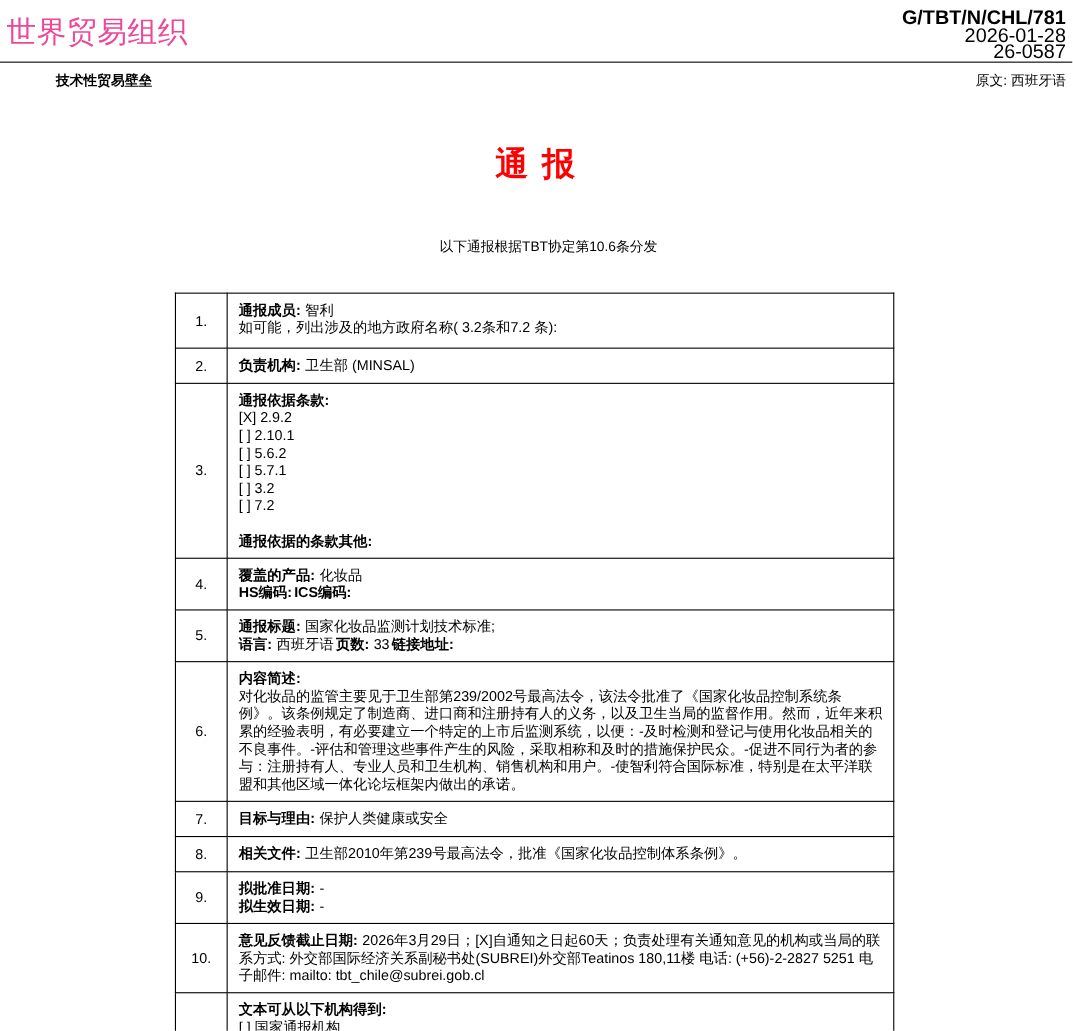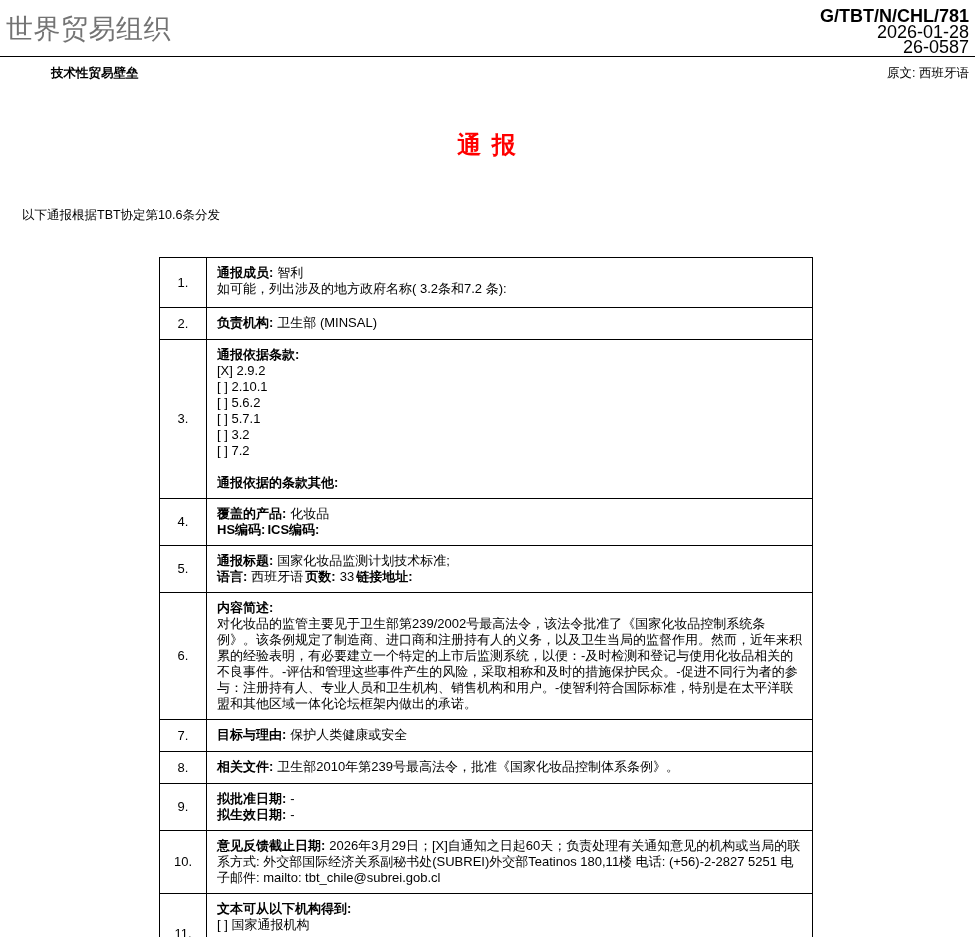--- a/index.html
+++ b/index.html
@@ -11,38 +11,38 @@
     font-size: 13px;
   }
   .page { position: relative; width: 975px; height: 937px; }
 
   
   .header-top {
     display: flex; justify-content: space-between; align-items: flex-start;
     padding: 6px 6px 0 6px; height: 56px;
   }
   .org-name {
-    font-size: 27px; color: #737373; line-height: 1.15; padding-top: 8px;
+    font-size: 27px; color: #ec4899; line-height: 1.15; padding-top: 8px;
     letter-spacing: 0.5px;
   }
   .doc-info { text-align: right; font-size: 18px; line-height: 15.5px; padding-top: 3px; }
   .doc-symbol { font-weight: bold; }
   .header-rule { border-bottom: 1px solid #000; width: 975px; }
   .header-sub {
     display: flex; justify-content: space-between; align-items: baseline;
     padding: 8px 6px 0 6px; font-size: 12.5px; margin-left: 45px;
   }
   .committee { font-weight: bold; }
 
   
   .doc-title {
     margin: 47px 0 0 0; text-align: center;
-    color: #ff0000; font-size: 24px; font-weight: bold; letter-spacing: 2px;
+    color: #ff0000; font-size: 30px; font-weight: bold; letter-spacing: 2px;
   }
-  .doc-subtitle { margin: 46px 0 0 0; text-align: left; font-size: 12.5px; padding-left: 22px; }
+  .doc-subtitle { margin: 46px 0 0 0; text-align: center; font-size: 12.5px; padding-left: 22px; }
 
   
   table.notif {
     border-collapse: collapse; table-layout: fixed;
     margin: 33px 0 0 159px; width: 654px;
   }
   table.notif td { border: 1px solid #000; font-size: 13px; line-height: 16px; }
   td.num {
     width: 47px; text-align: center; vertical-align: middle; padding: 2px;
   }

